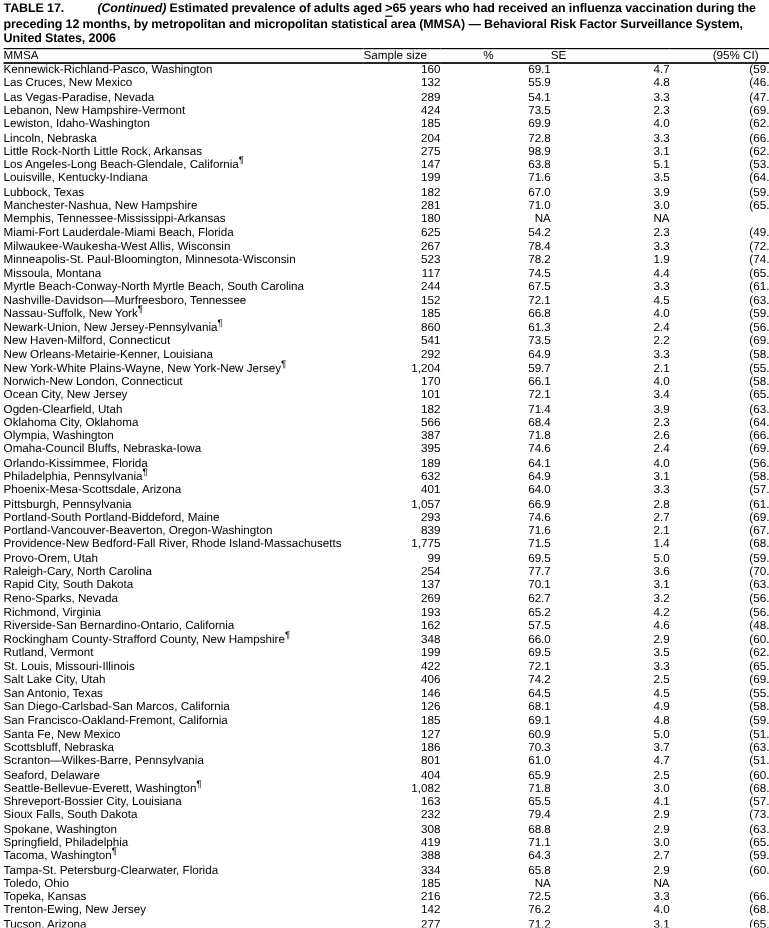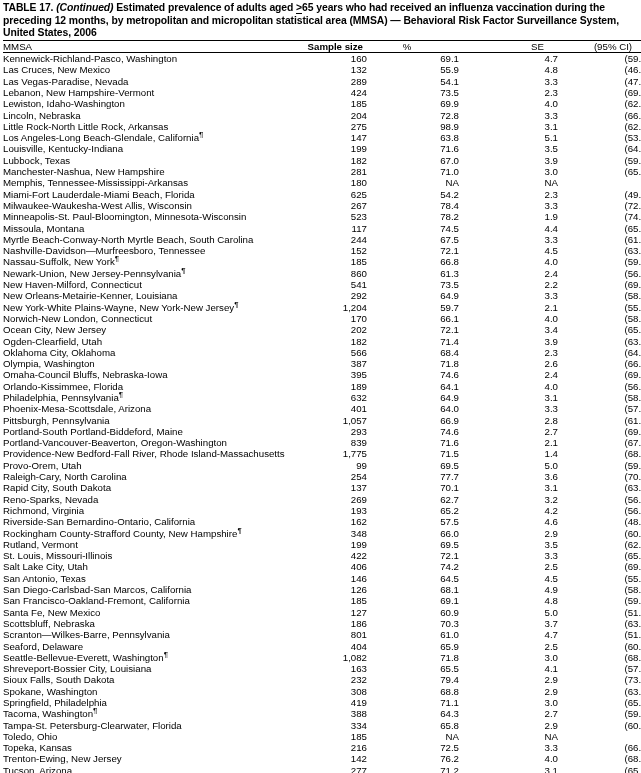--- a/index.html
+++ b/index.html
@@ -26,20 +26,21 @@
     padding: 2px 3px 0 3px;
     font-size: 10.4px;
     font-weight: bold;
     line-height: 12.6px;
     letter-spacing: -0.09px;
     text-align: left;
   }
   .title-block .cont {
     font-style: italic;
     font-weight: bold;
+    margin-left: 25px;
   }
   .ge {
     display: inline-block;
     border-bottom: 1px solid #000;
     line-height: 0.86;
     padding-bottom: 0px;
   }
 
   
   table.data {
@@ -87,23 +88,23 @@
     text-align: right;
     width: 85px;
   }
   th.c-ci, td.c-ci {
     text-align: right;
     width: 110px;
   }
 
   
   thead th.c-mmsa { text-align: left; }
-  thead th.c-n    { text-align: right; padding-right: 4px; font-weight: bold; }
+  thead th.c-n    { text-align: left; padding-right: 4px; }
   thead th.c-pct  { text-align: center; padding-right: 12px; }
-  thead th.c-se   { text-align: right; padding-right: 14px; }
+  thead th.c-se   { text-align: left; padding-right: 14px; }
   thead th.c-ci   { text-align: center; padding-right: 6px; }
 
   tbody tr { height: 11.3px; }
   tbody td { height: 11.3px; }
 
   td.c-mmsa { padding-left: 0px; }
   td.c-n   { padding-right: 18px; }
   td.c-pct { padding-right: 38px; }
   td.c-se  { padding-right: 48px; }
   td.c-ci  { padding-right: 4px; }
@@ -305,21 +306,21 @@
         </tr>
         <tr>
           <td class="c-mmsa"><span>Norwich-New London, Connecticut</span></td>
           <td class="c-n">170</td>
           <td class="c-pct">66.1</td>
           <td class="c-se">4.0</td>
           <td class="c-ci">(58.3–73.9)</td>
         </tr>
         <tr>
           <td class="c-mmsa"><span>Ocean City, New Jersey</span></td>
-          <td class="c-n">202</td>
+          <td class="c-n">101</td>
           <td class="c-pct">72.1</td>
           <td class="c-se">3.4</td>
           <td class="c-ci">(65.4–78.8)</td>
         </tr>
         <tr>
           <td class="c-mmsa"><span>Ogden-Clearfield, Utah</span></td>
           <td class="c-n">182</td>
           <td class="c-pct">71.4</td>
           <td class="c-se">3.9</td>
           <td class="c-ci">(63.8–79.0)</td>

